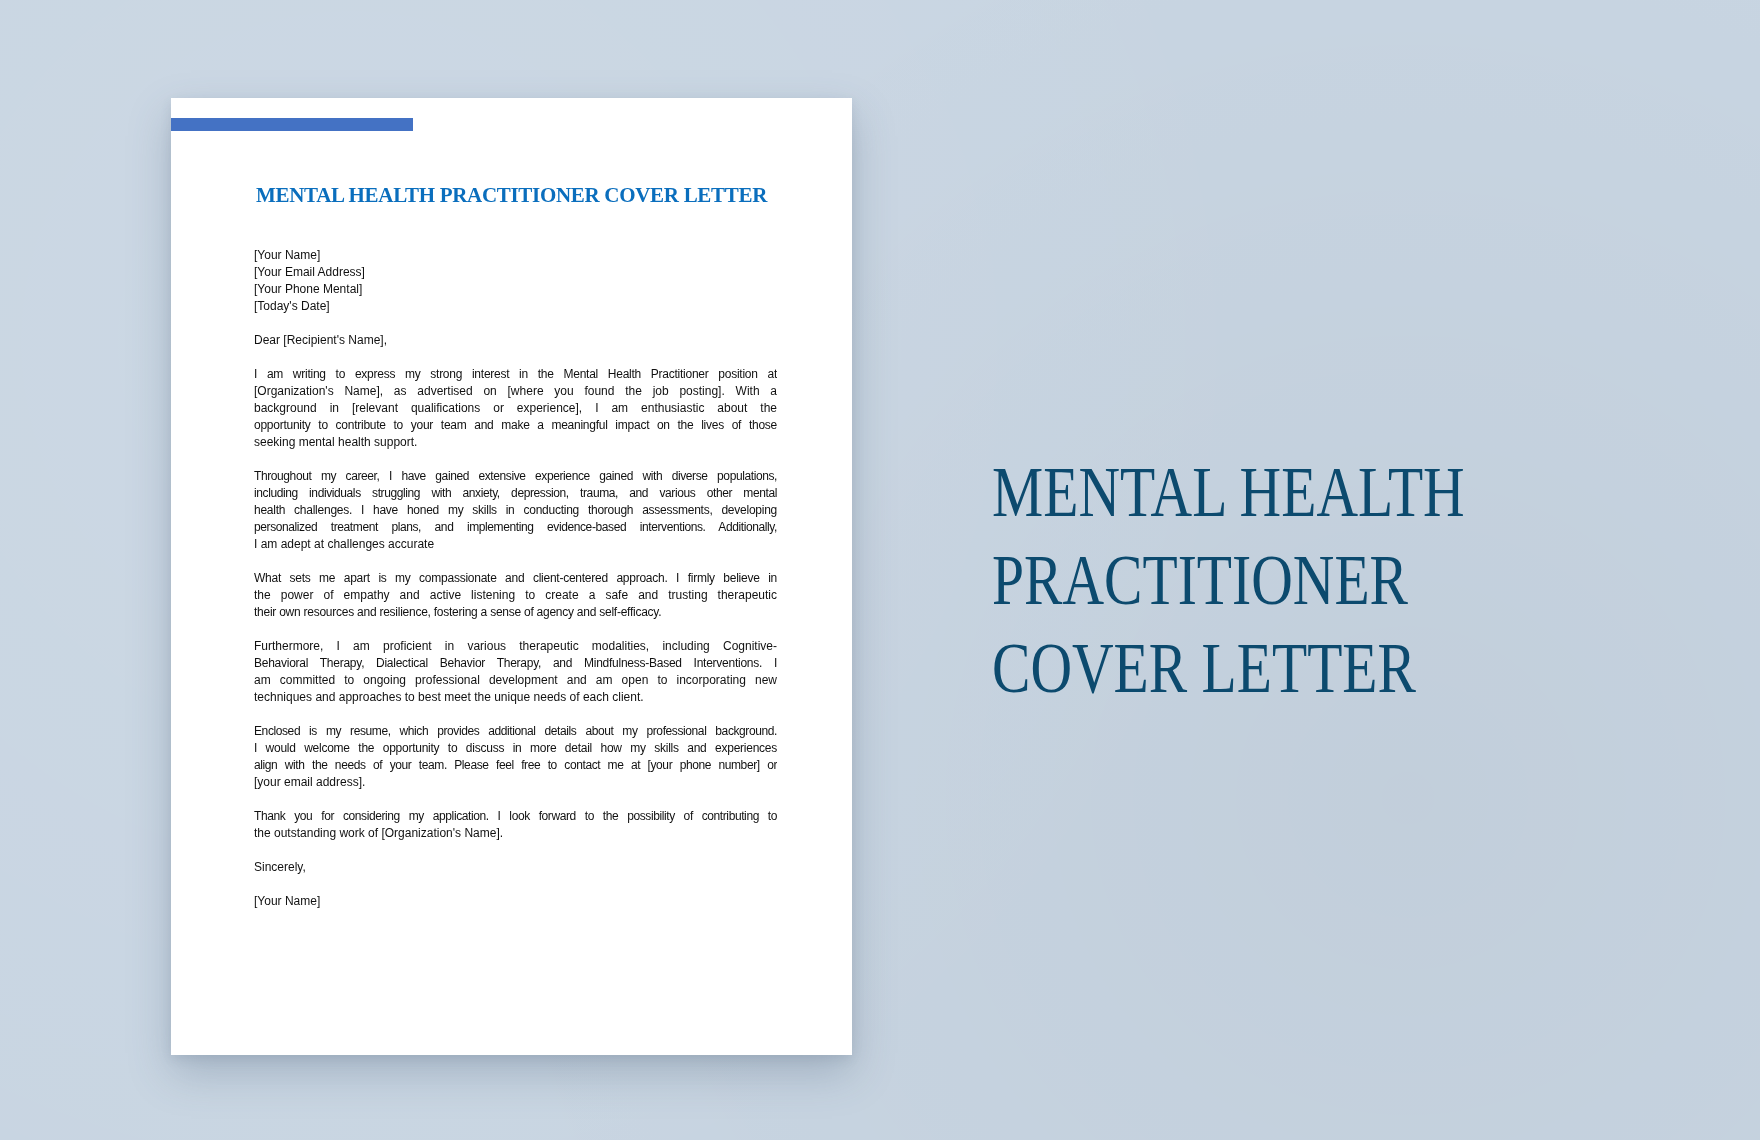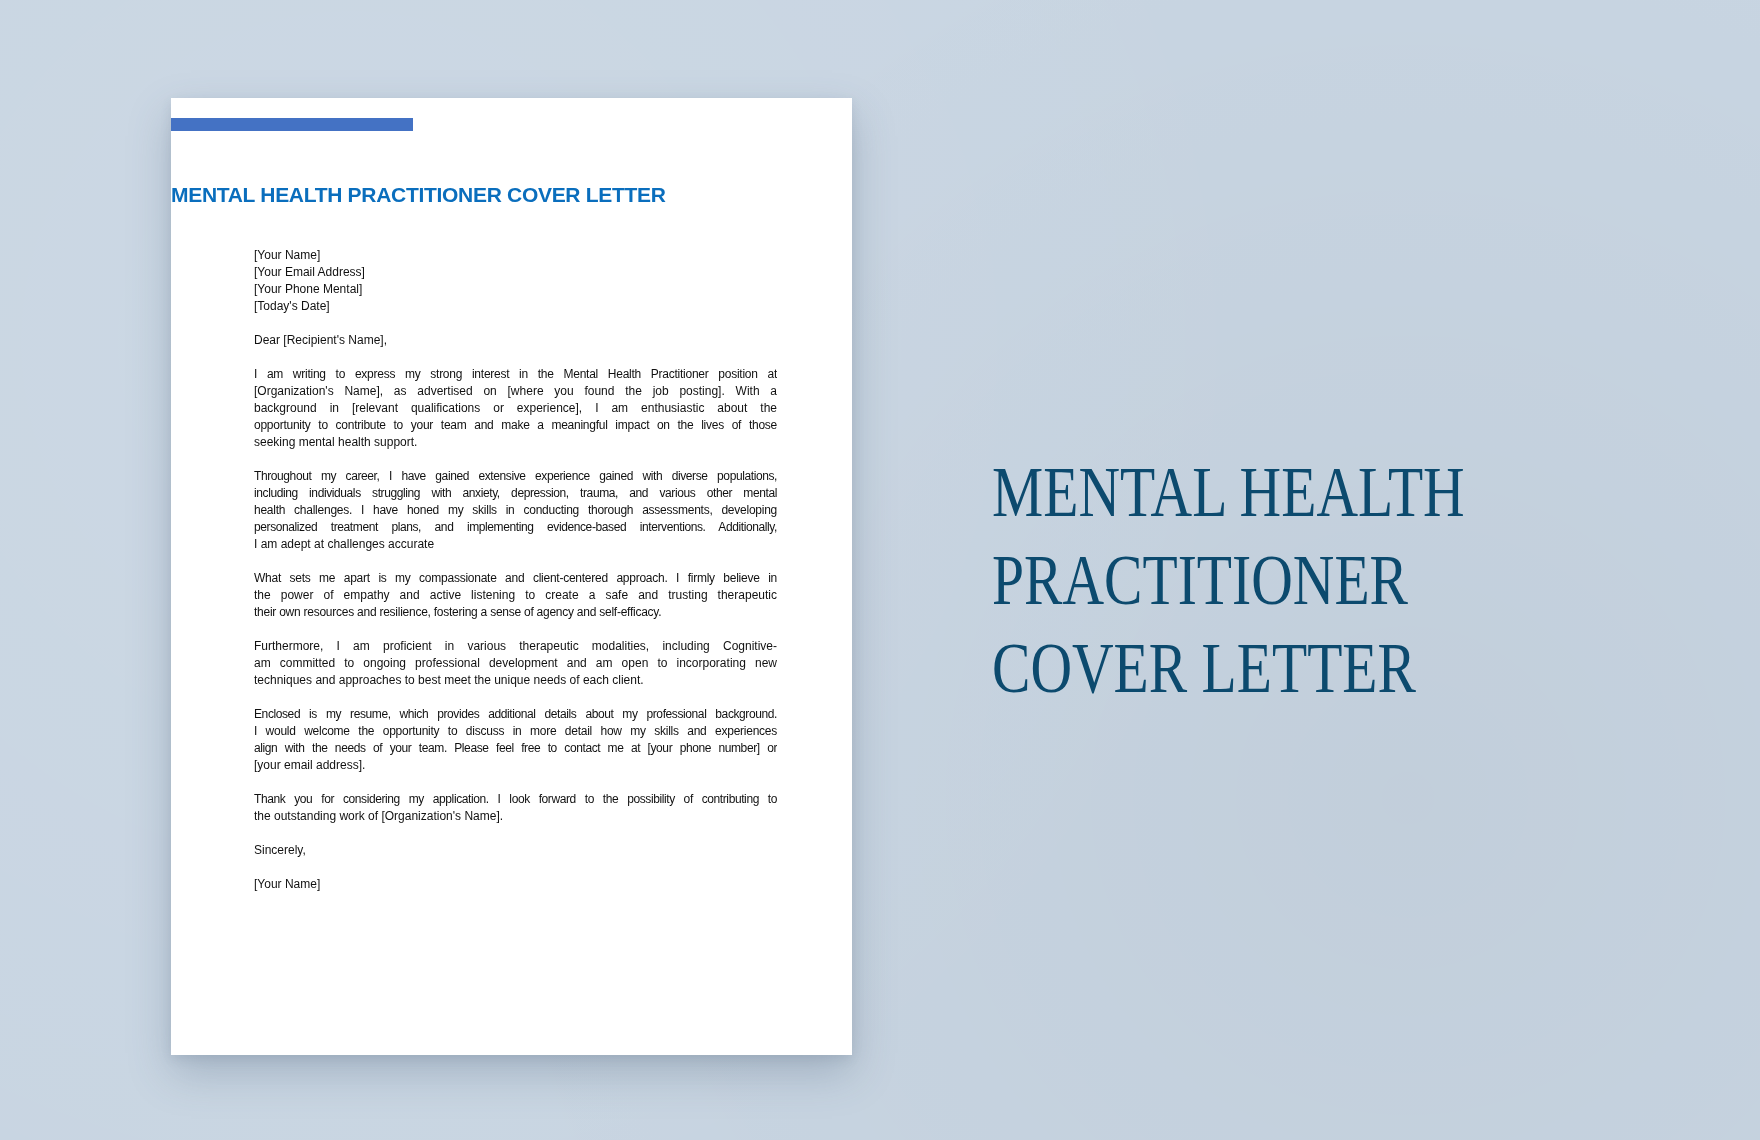--- a/index.html
+++ b/index.html
@@ -36,21 +36,22 @@
     left: 0;
     top: 20px;
     width: 242px;
     height: 13px;
   }
   .doc-title {
     position: absolute;
     left: 0;
     width: 681px;
     top: 84px;
-    font-family: Liberation Sans, sans-serif;
+    text-align: center;
+    font-family: Liberation Serif, serif;
     font-weight: bold;
     font-size: 21px;
     letter-spacing: -0.3px;
     line-height: 26px;
     margin: 0;
   }
   .doc-body {
     position: absolute;
     left: 83px;
     top: 137px;
@@ -139,20 +140,21 @@
       </div>
 
       <div class="block">
         <span class="line j tight">What sets me apart is my compassionate and client-centered approach. I firmly believe in</span>
         <span class="line j">the power of empathy and active listening to create a safe and trusting therapeutic</span>
         <span class="line l tight">their own resources and resilience, fostering a sense of agency and self-efficacy.</span>
       </div>
 
       <div class="block">
         <span class="line j">Furthermore, I am proficient in various therapeutic modalities, including Cognitive-</span>
+        <span class="line j tight">Behavioral Therapy, Dialectical Behavior Therapy, and Mindfulness-Based Interventions. I</span>
         <span class="line j">am committed to ongoing professional development and am open to incorporating new</span>
         <span class="line l">techniques and approaches to best meet the unique needs of each client.</span>
       </div>
 
       <div class="block">
         <span class="line j tighter">Enclosed is my resume, which provides additional details about my professional background.</span>
         <span class="line j tight">I would welcome the opportunity to discuss in more detail how my skills and experiences</span>
         <span class="line j tighter">align with the needs of your team. Please feel free to contact me at [your phone number] or</span>
         <span class="line l">[your email address].</span>
       </div>

